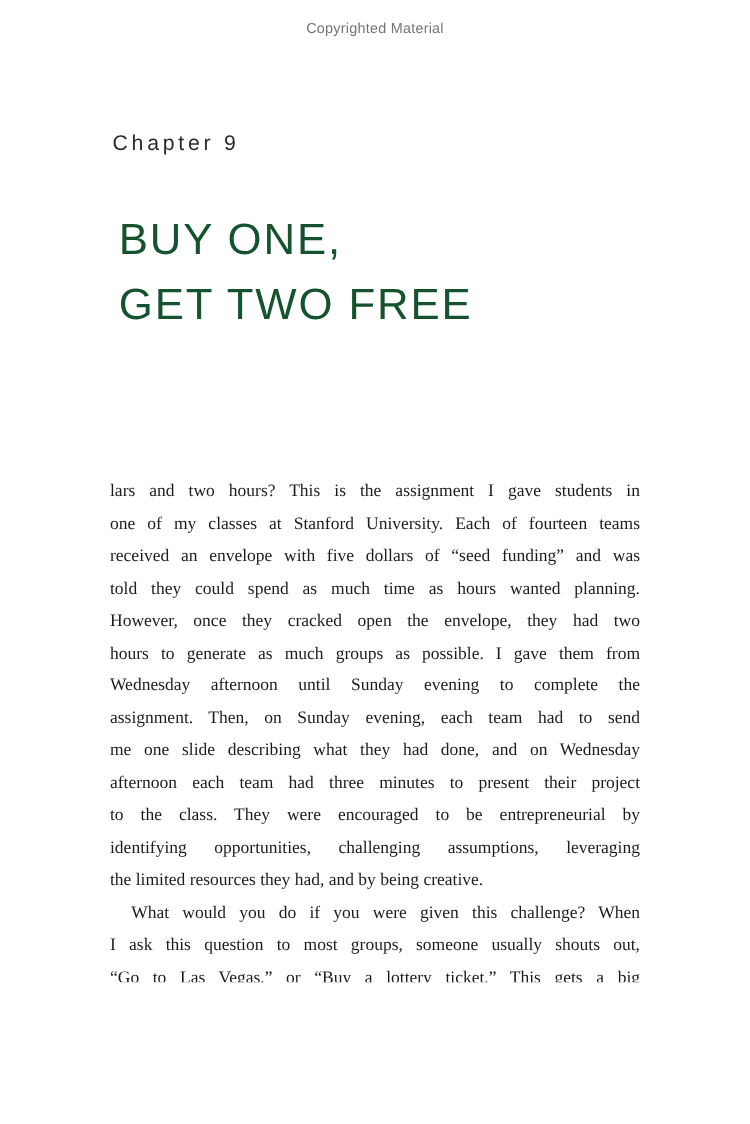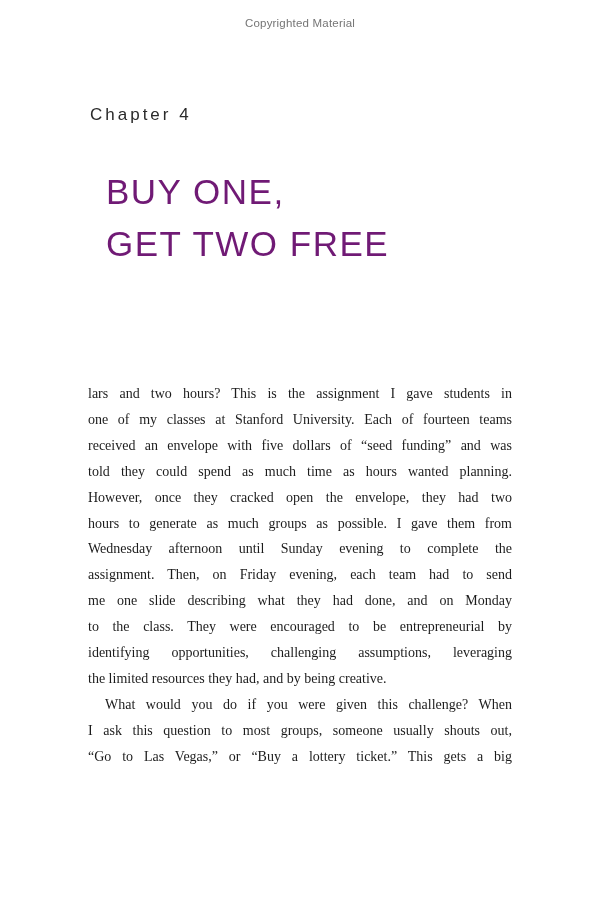--- a/index.html
+++ b/index.html
@@ -32,29 +32,29 @@
     position: absolute;
     left: 90px;
     top: 105px;
     font-family: "Liberation Sans", sans-serif;
     font-size: 17px;
     letter-spacing: 3px;
     color: #2a2a2a;
   }
   .chapter-title {
     position: absolute;
-    left: 106px;
+    left: 95px;
     top: 166px;
     margin: 0;
     font-family: "Liberation Sans", sans-serif;
     font-size: 35px;
     font-weight: 500;
     letter-spacing: 1.5px;
     line-height: 52px;
-    color: #701a75;
+    color: #14532d;
   }
   .title-line { display: block; }
   .body-text {
     position: absolute;
     left: 88px;
     top: 381px;
     width: 424px;
     font-size: 14px;
     line-height: 25.9px;
     color: #1c1c1c;
@@ -68,38 +68,39 @@
   .line.no-just { text-align-last: left; }
   .line.indent { text-indent: 17px; }
 </style>
 </head>
 <body>
 
 <div class="page">
 
   <div class="copyright top">Copyrighted Material</div>
 
-  <div class="chapter-label">Chapter 4</div>
+  <div class="chapter-label">Chapter 9</div>
 
   <h1 class="chapter-title">
     <span class="title-line">BUY ONE,</span>
     <span class="title-line">GET TWO FREE</span>
   </h1>
 
   <div class="body-text">
       <div class="paragraph">
         <div class="line">lars and two hours? This is the assignment I gave students in</div>
         <div class="line">one of my classes at Stanford University. Each of fourteen teams</div>
         <div class="line">received an envelope with five dollars of “seed funding” and was</div>
         <div class="line">told they could spend as much time as hours wanted planning.</div>
         <div class="line">However, once they cracked open the envelope, they had two</div>
         <div class="line">hours to generate as much groups as possible. I gave them from</div>
         <div class="line">Wednesday afternoon until Sunday evening to complete the</div>
-        <div class="line">assignment. Then, on Friday evening, each team had to send</div>
-        <div class="line">me one slide describing what they had done, and on Monday</div>
+        <div class="line">assignment. Then, on Sunday evening, each team had to send</div>
+        <div class="line">me one slide describing what they had done, and on Wednesday</div>
+        <div class="line">afternoon each team had three minutes to present their project</div>
         <div class="line">to the class. They were encouraged to be entrepreneurial by</div>
         <div class="line">identifying opportunities, challenging assumptions, leveraging</div>
         <div class="line no-just">the limited resources they had, and by being creative.</div>
       </div>
       <div class="paragraph">
         <div class="line indent">What would you do if you were given this challenge? When</div>
         <div class="line">I ask this question to most groups, someone usually shouts out,</div>
         <div class="line">“Go to Las Vegas,” or “Buy a lottery ticket.” This gets a big</div>
       </div>
     </div>

